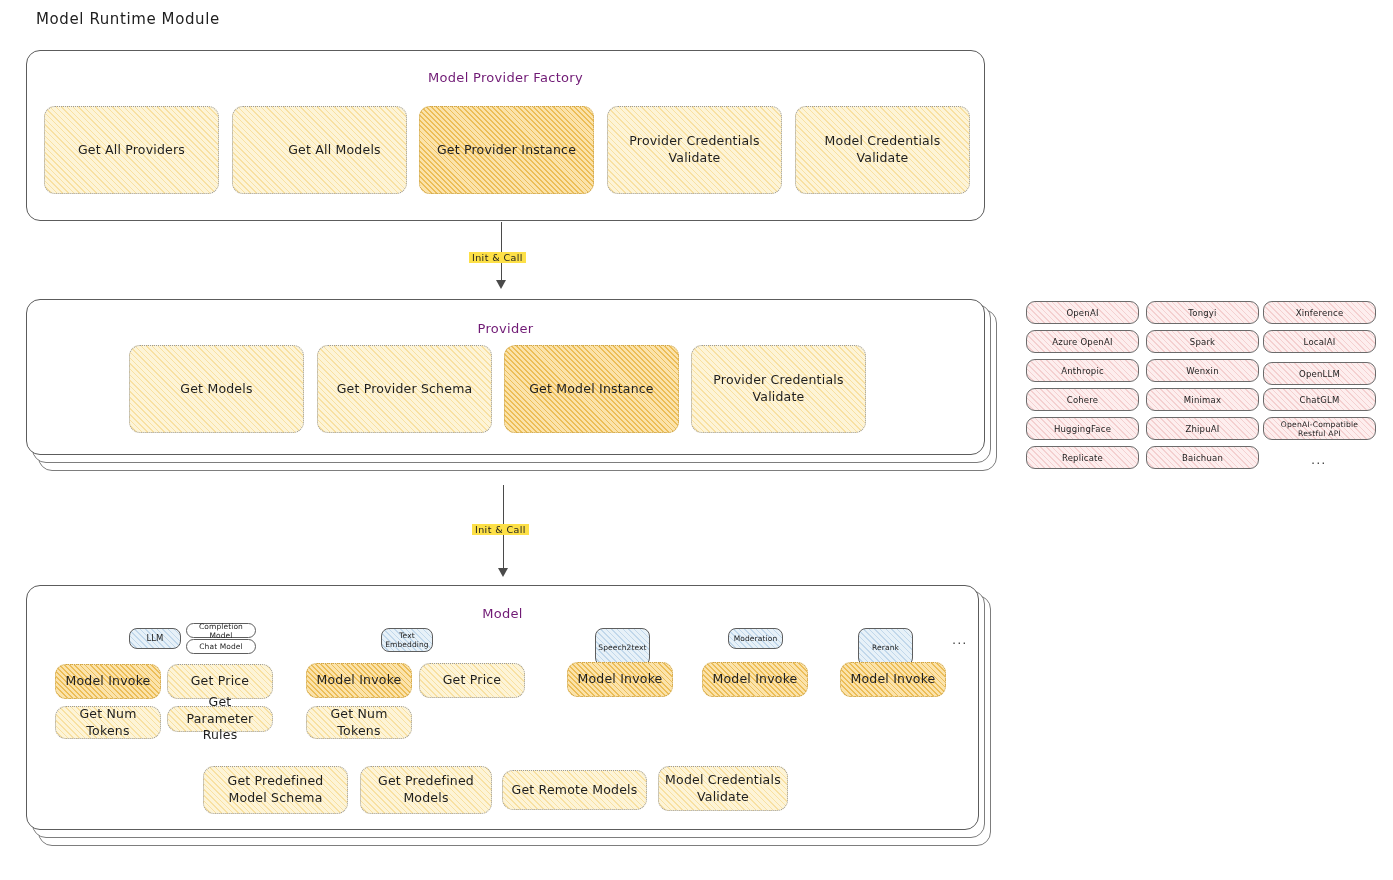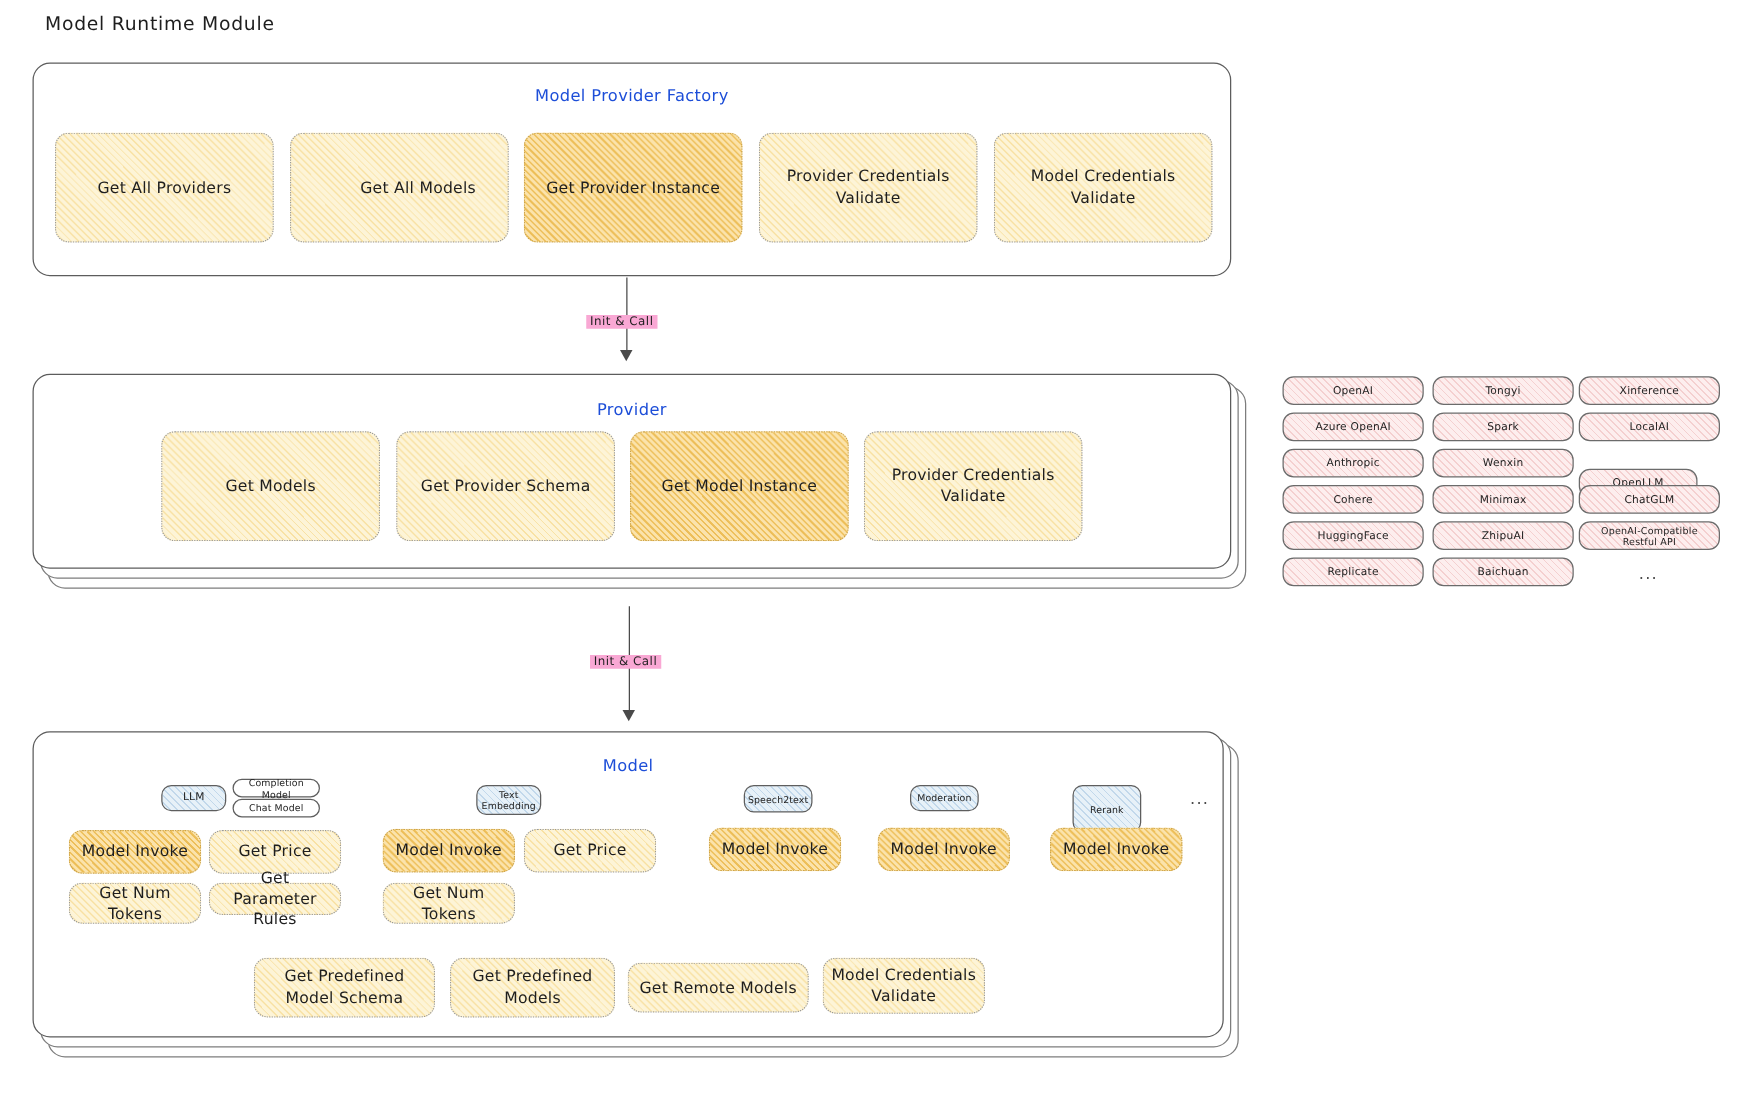--- a/index.html
+++ b/index.html
@@ -34,21 +34,21 @@
   }
   
   .stack-l { position: absolute; border: 1.4px solid #7d7d7d; border-radius: 14px;
              background: #ffffff; }
 
   .card-title {
     position: absolute;
     left: 0; right: 0;
     text-align: center;
     font-size: 13px;
-    color: #1d4ed8;
+    color: #701a75;
     letter-spacing: .3px;
   }
 
   
   .hbox {
     position: absolute;
     border: 1.3px dotted #9a9a9a;
     border-radius: 11px;
     display: flex;
     align-items: center;
@@ -133,21 +133,21 @@
     border-left: 5px solid transparent;
     border-right: 5px solid transparent;
     border-top: 9px solid #4a4a4a;
   }
   .arrow-label {
     position: absolute;
     font-size: 9.5px;
     color: #1e1e1e;
     letter-spacing: .4px;
     white-space: nowrap;
-    background: #f9a8d4;
+    background: #fde047;
     padding: 0 3px;
   }
 </style>
 </head>
 <body>
 
 <div id="canvas">
 
   <div class="diagram-title">Model Runtime Module</div>
 
@@ -183,21 +183,21 @@
 
   <div class="pill fill-pink" style="left:1146px; top:301px; width:113px; height:23px;">Tongyi</div>
   <div class="pill fill-pink" style="left:1146px; top:330px; width:113px; height:23px;">Spark</div>
   <div class="pill fill-pink" style="left:1146px; top:359px; width:113px; height:23px;">Wenxin</div>
   <div class="pill fill-pink" style="left:1146px; top:388px; width:113px; height:23px;">Minimax</div>
   <div class="pill fill-pink" style="left:1146px; top:417px; width:113px; height:23px;">ZhipuAI</div>
   <div class="pill fill-pink" style="left:1146px; top:446px; width:113px; height:23px;">Baichuan</div>
 
   <div class="pill fill-pink" style="left:1263px; top:301px; width:113px; height:23px;">Xinference</div>
   <div class="pill fill-pink" style="left:1263px; top:330px; width:113px; height:23px;">LocalAI</div>
-  <div class="pill fill-pink" style="left:1263px; top:375px; width:95px; height:23px;">OpenLLM</div>
+  <div class="pill fill-pink" style="left:1263px; top:362px; width:113px; height:23px;">OpenLLM</div>
   <div class="pill fill-pink" style="left:1263px; top:388px; width:113px; height:23px;">ChatGLM</div>
   <div class="pill fill-pink" style="left:1263px; top:417px; width:113px; height:23px; font-size:7.6px;">OpenAI-Compatible Restful API</div>
   <div class="ellipsis" style="left:1311px; top:452px;">...</div>
 
   <div class="arrow-line" style="left:503px; top:485px; height:88px;"></div>
   <div class="arrow-head" style="left:498px; top:568px;"></div>
   <div class="arrow-label" style="left:472px; top:524px;">Init &amp; Call</div>
 
   <div class="stack-l" style="left:38px; top:595px; width:953px; height:251px;"></div>
   <div class="stack-l" style="left:32px; top:590px; width:953px; height:248px;"></div>
@@ -211,21 +211,21 @@
   <div class="hbox fill-strong" style="left:55px; top:664px; width:106px; height:35px;">Model Invoke</div>
   <div class="hbox fill-light" style="left:167px; top:664px; width:106px; height:35px;">Get Price</div>
   <div class="hbox fill-light" style="left:55px; top:706px; width:106px; height:33px;">Get Num Tokens</div>
   <div class="hbox fill-light" style="left:167px; top:706px; width:106px; height:26px;">Get Parameter Rules</div>
 
   <div class="tag fill-blue" style="left:381px; top:628px; width:52px; height:24px;">Text Embedding</div>
   <div class="hbox fill-strong" style="left:306px; top:663px; width:106px; height:35px;">Model Invoke</div>
   <div class="hbox fill-light" style="left:419px; top:663px; width:106px; height:35px;">Get Price</div>
   <div class="hbox fill-light" style="left:306px; top:706px; width:106px; height:33px;">Get Num Tokens</div>
 
-  <div class="tag fill-blue" style="left:595px; top:628px; width:55px; height:22px;">Speech2text</div>
+  <div class="tag fill-blue" style="left:595px; top:628px; width:55px; height:38px;">Speech2text</div>
   <div class="hbox fill-strong" style="left:567px; top:662px; width:106px; height:35px;">Model Invoke</div>
 
   <div class="tag fill-blue" style="left:728px; top:628px; width:55px; height:21px;">Moderation</div>
   <div class="hbox fill-strong" style="left:702px; top:662px; width:106px; height:35px;">Model Invoke</div>
 
   <div class="tag fill-blue" style="left:858px; top:628px; width:55px; height:38px;">Rerank</div>
   <div class="hbox fill-strong" style="left:840px; top:662px; width:106px; height:35px;">Model Invoke</div>
 
   <div class="ellipsis" style="left:952px; top:632px;">...</div>
 

